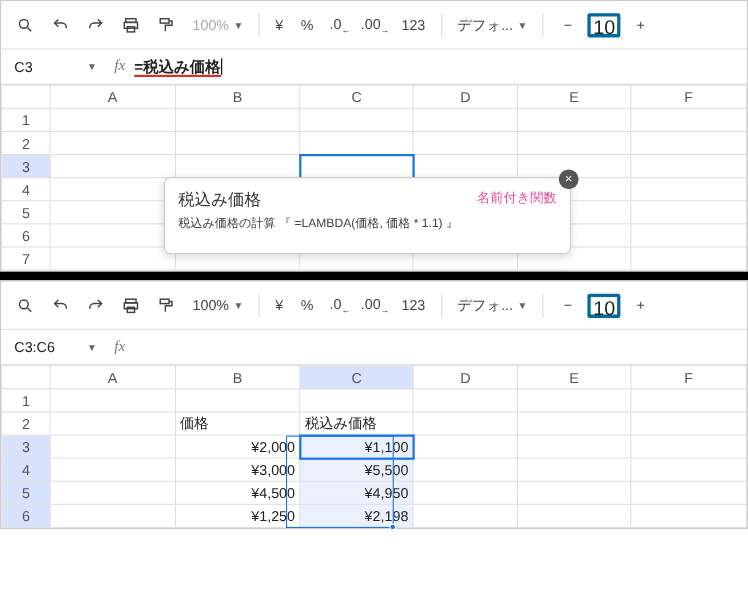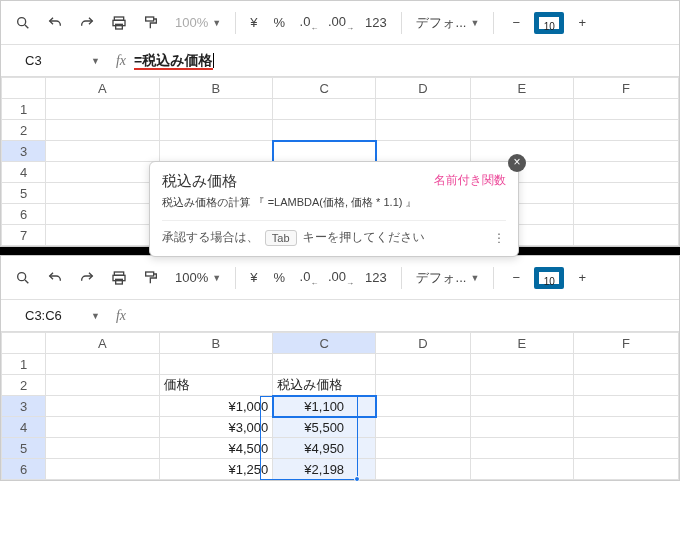--- a/index.html
+++ b/index.html
@@ -6,40 +6,40 @@
 body { font-family: Arial, "Hiragino Sans", sans-serif; font-size: 13px; color: #222; background: #fff; width: 680px; }
 .panel { border: 1px solid #ccc; background: #fff; }
 .divider { height: 8px; background: #000; }
 
 .toolbar { display: flex; align-items: center; padding: 6px 8px; gap: 4px; border-bottom: 1px solid #e0e0e0; height: 44px; }
 .tbtn { width: 28px; height: 28px; display: flex; align-items: center; justify-content: center; color: #444; border-radius: 4px; cursor: pointer; }
 .tsep { width: 1px; height: 22px; background: #ddd; margin: 0 4px; }
 .ttxt { padding: 0 6px; color: #444; font-size: 13px; display: flex; align-items: center; gap: 4px; cursor: pointer; }
 .ttxt.muted { color: #aaa; }
 .dropdown-arrow { font-size: 9px; color: #666; }
-.fontbox { border: 5px solid #0369a1; border-radius: 2px; width: 30px; height: 22px; text-align: center; line-height: 20px; font-size: 10px; }
-
-.fbar { display: flex; align-items: center; padding: 4px 20px; height: 32px; border-bottom: 1px solid #ddd; }
+.fontbox { border: 3px solid #0369a1; border-radius: 2px; width: 30px; height: 22px; text-align: center; line-height: 20px; font-size: 18px; }
+
+.fbar { display: flex; align-items: center; padding: 4px 8px; height: 32px; border-bottom: 1px solid #ddd; }
 .namebox { width: 70px; font-size: 13px; padding: 2px 4px; color: #222; }
 .namebox-arrow { font-size: 9px; color: #666; margin-right: 16px; cursor:pointer; }
 .fx { font-style: italic; font-family: serif; color: #777; margin-right: 8px; font-size: 14px; }
 .formula { font-size: 14px; position: relative; }
 .formula .u1 { border-bottom: 2px solid #d93025; position: relative; font-weight: bold; }
 .formula-cursor { display:inline-block; width:1px; height:15px; background:#000; vertical-align:middle; }
 .arg { color: #e8710a; }
 
 .grid { position: relative; }
 table { border-collapse: collapse; width: 100%; table-layout: fixed; }
 td, th { border: 1px solid #e0e0e0; height: 21px; font-size: 13px; padding: 0 4px; text-align: right; font-weight: normal; color: #222; }
 th { text-align: center; background: #fff; color: #555; }
 .corner { width: 42px; background: #fff; }
 .rowh { text-align: center; width: 42px; background: #fff; color:#555; }
 .colA { width: 108px; } .colB { width: 108px; } .colC { width: 98px; } .colD { width: 90px; } .colE { width: 98px; } .colF { width: 100px; }
 .sel-rowh { background: #d7e3fc; }
-.sel-range { background: #eaf1fd; text-align: center; }
+.sel-range { background: #eaf1fd; }
 .active-cell { outline: 2px solid #1a73e8; outline-offset: -1px; position: relative; }
 .range-border { position:absolute; border:1px solid #1a73e8; pointer-events:none; }
 
 .tooltip { position: absolute; left: 148px; top: 84px; width: 370px; background: #fff; border: 1px solid #ccc; border-radius: 6px; box-shadow: 0 2px 8px rgba(0,0,0,.15); padding: 10px 12px; z-index: 10; }
 .tooltip .close { position: absolute; right: -8px; top: -8px; width: 18px; height: 18px; background: #555; border-radius: 50%; color: #fff; text-align: center; line-height: 17px; font-size: 12px; cursor: pointer; }
 .tooltip .title { font-size: 15px; font-weight: 500; color: #333; }
 .tooltip .badge { float: right; color: #ec4899; font-size: 12px; }
 .tooltip .desc { color: #404040; font-size: 11px; margin: 4px 0 10px; }
 .tooltip .hint { display: flex; align-items: center; gap: 6px; font-size: 12px; color: #555; border-top: 1px solid #eee; padding-top: 8px; }
 .key { border: 1px solid #ccc; border-radius: 3px; padding: 1px 6px; font-size: 11px; background:#f8f8f8; }
@@ -191,26 +191,20 @@
             <td></td>
           </tr>
     </tbody>
       </table>
 
     <div class="tooltip">
       <div class="close">×</div>
       <span class="badge">名前付き関数</span>
       <div class="title">税込み価格</div>
       <div class="desc">税込み価格の計算 『 =LAMBDA(価格, 価格 * 1.1) 』</div>
-      <div class="hint">
-        <span>承認する場合は、</span>
-        <span class="key">Tab</span>
-        <span>キーを押してください</span>
-        <span class="dots">⋮</span>
-      </div>
     </div>
   </div>
 </div>
 
 <div class="divider"></div>
 
 <div class="panel">
   <div class="toolbar">
     <div class="tbtn">
         <svg width="16" height="16" viewBox="0 0 24 24" fill="none" stroke="#444" stroke-width="2">
@@ -300,21 +294,21 @@
             <td></td>
             <td class="hdr-cell">価格</td>
             <td class="hdr-cell">税込み価格</td>
             <td></td>
             <td></td>
             <td></td>
           </tr>
       <tr>
             <td class="rowh sel-rowh">3</td>
             <td></td>
-            <td>¥1,000</td>
+            <td>¥2,000</td>
             <td class="sel-range active-cell">¥1,100</td>
             <td></td>
             <td></td>
             <td></td>
           </tr>
       <tr>
             <td class="rowh sel-rowh">4</td>
             <td></td>
             <td>¥3,000</td>
             <td class="sel-range">¥5,500</td>

